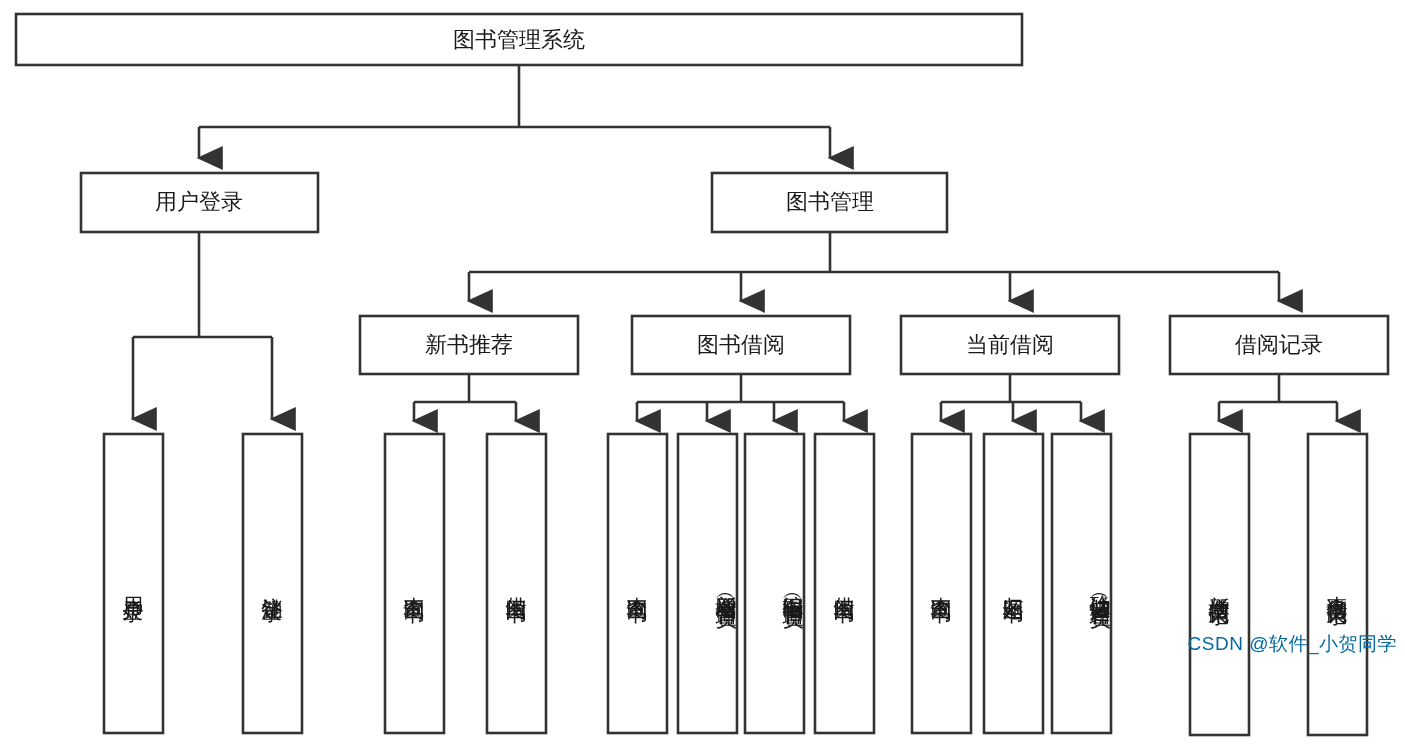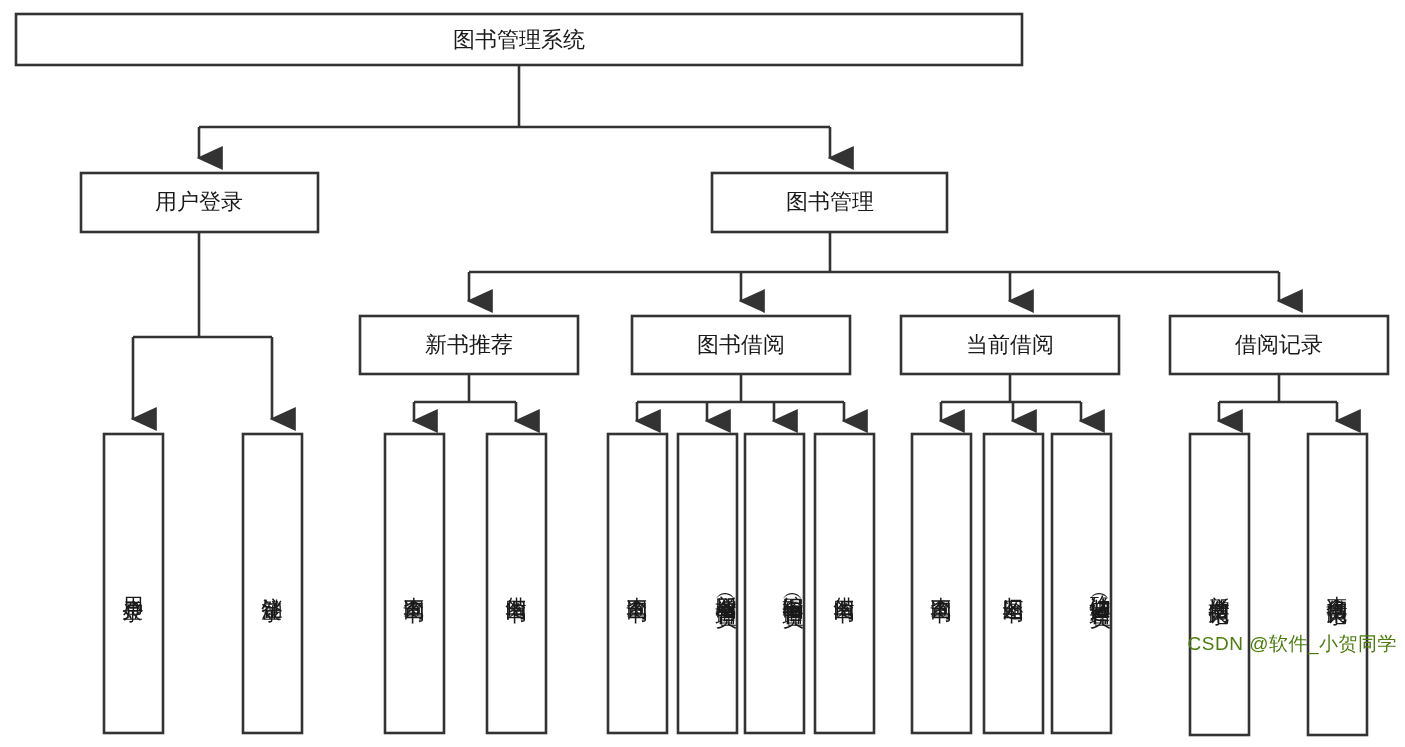--- a/index.html
+++ b/index.html
@@ -63,21 +63,21 @@
     text-align: center;
     white-space: nowrap;
     pointer-events: none;
   }
   .watermark {
     position: absolute;
     right: 8px;
     bottom: 4px;
     font-family: "Liberation Sans", "DejaVu Sans", sans-serif;
     font-size: 19px;
-    color: #4d7c0f;
+    color: #0369a1;
     letter-spacing: 0.5px;
     white-space: nowrap;
   }
 </style>
 </head>
 <body>
 
 <div id="diagram-root">
 
   <svg class="diagram" viewBox="0 0 1405 747">

